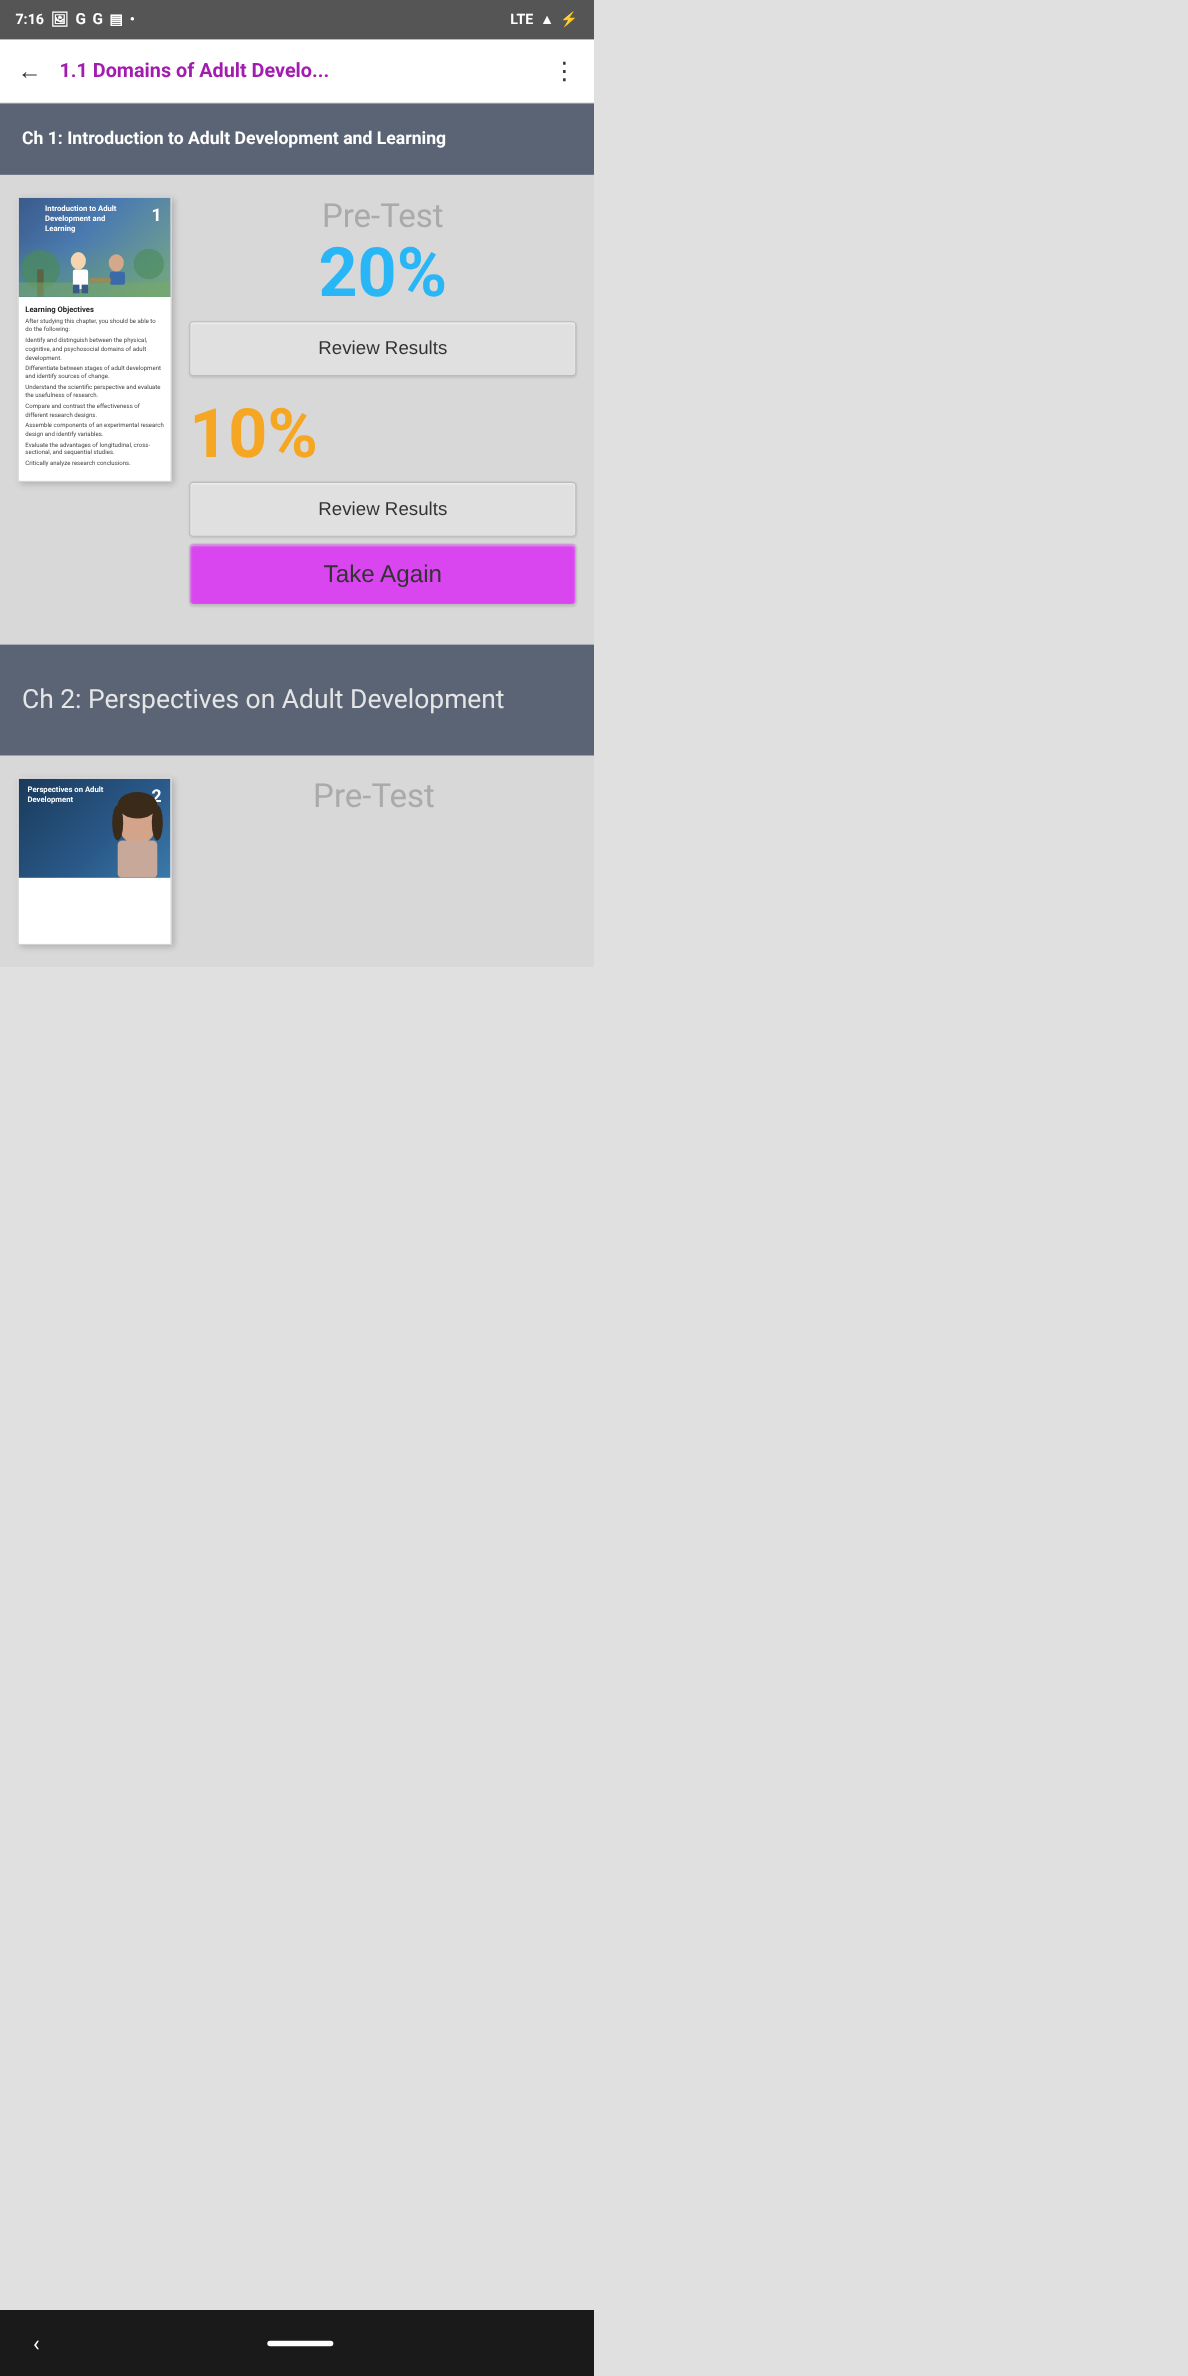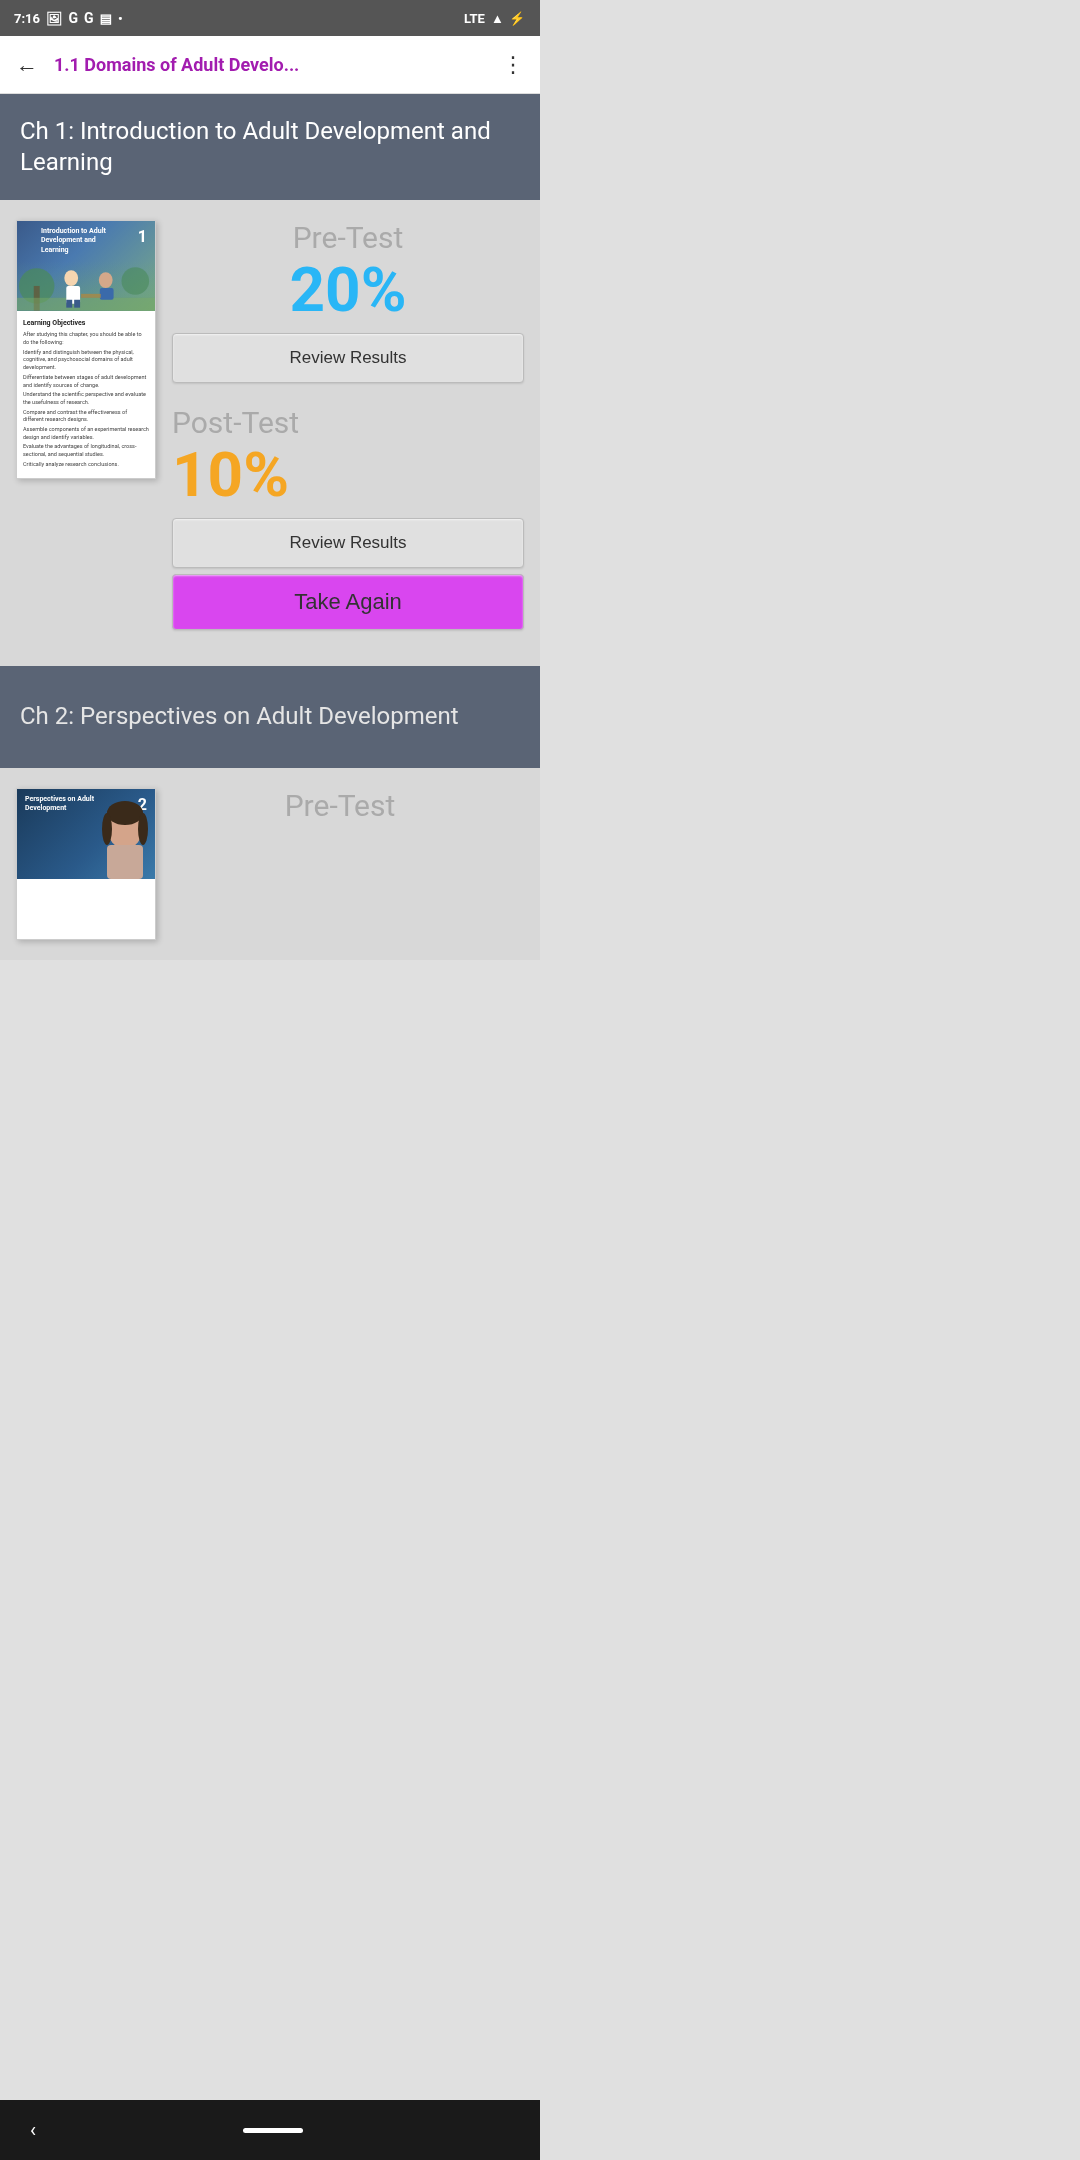--- a/index.html
+++ b/index.html
@@ -56,22 +56,22 @@
       padding: 4px;
     }
 
     
     .chapter-header {
       background: #5a6475;
       padding: 22px 20px;
       color: white;
     }
     .chapter-header .chapter-title {
-      font-size: 24px;
-      font-weight: 400;
+      font-size: 16px;
+      font-weight: 700;
       line-height: 1.3;
     }
 
     
     .content-section {
       background: #d8d8d8;
       display: flex;
       padding: 20px 16px;
       gap: 16px;
       align-items: flex-start;
@@ -379,21 +379,20 @@
     </div>
   </div>
 
   <div class="test-scores">
 
     <div class="test-label">Pre-Test</div>
     <div class="score-blue">20%</div>
     <button class="review-btn">Review Results</button>
 
     <div class="post-test-section">
-      <div class="test-label">Post-Test</div>
       <div class="score-orange">10%</div>
       <button class="review-btn">Review Results</button>
       <button class="take-again-btn">Take Again</button>
     </div>
   </div>
 </div>
 
 <div class="chapter2-header">
   <div class="chapter2-title">Ch 2: Perspectives on Adult Development</div>
 </div>

